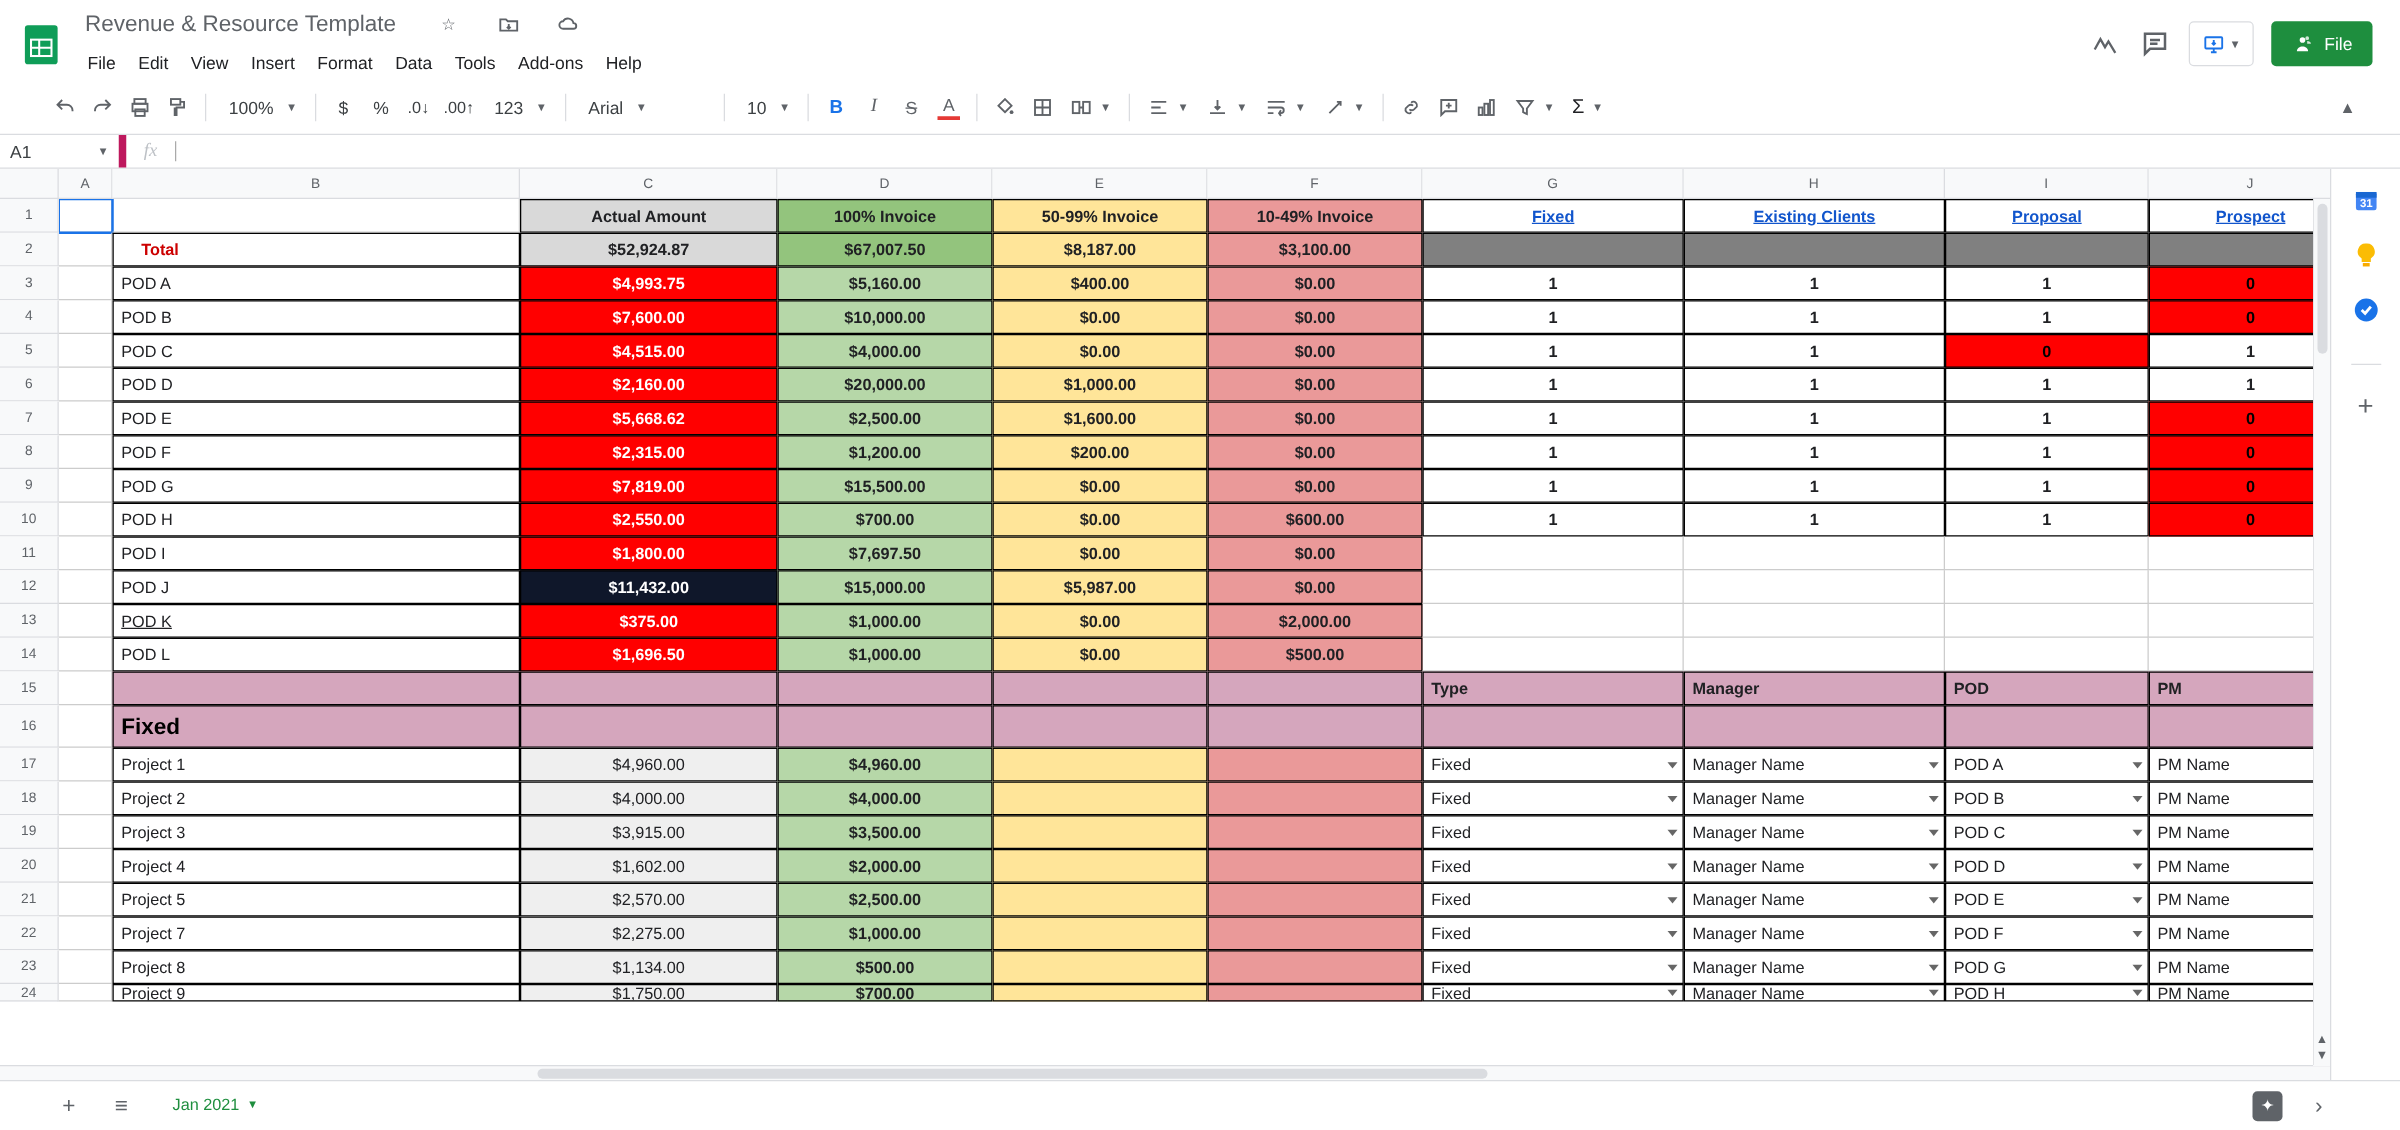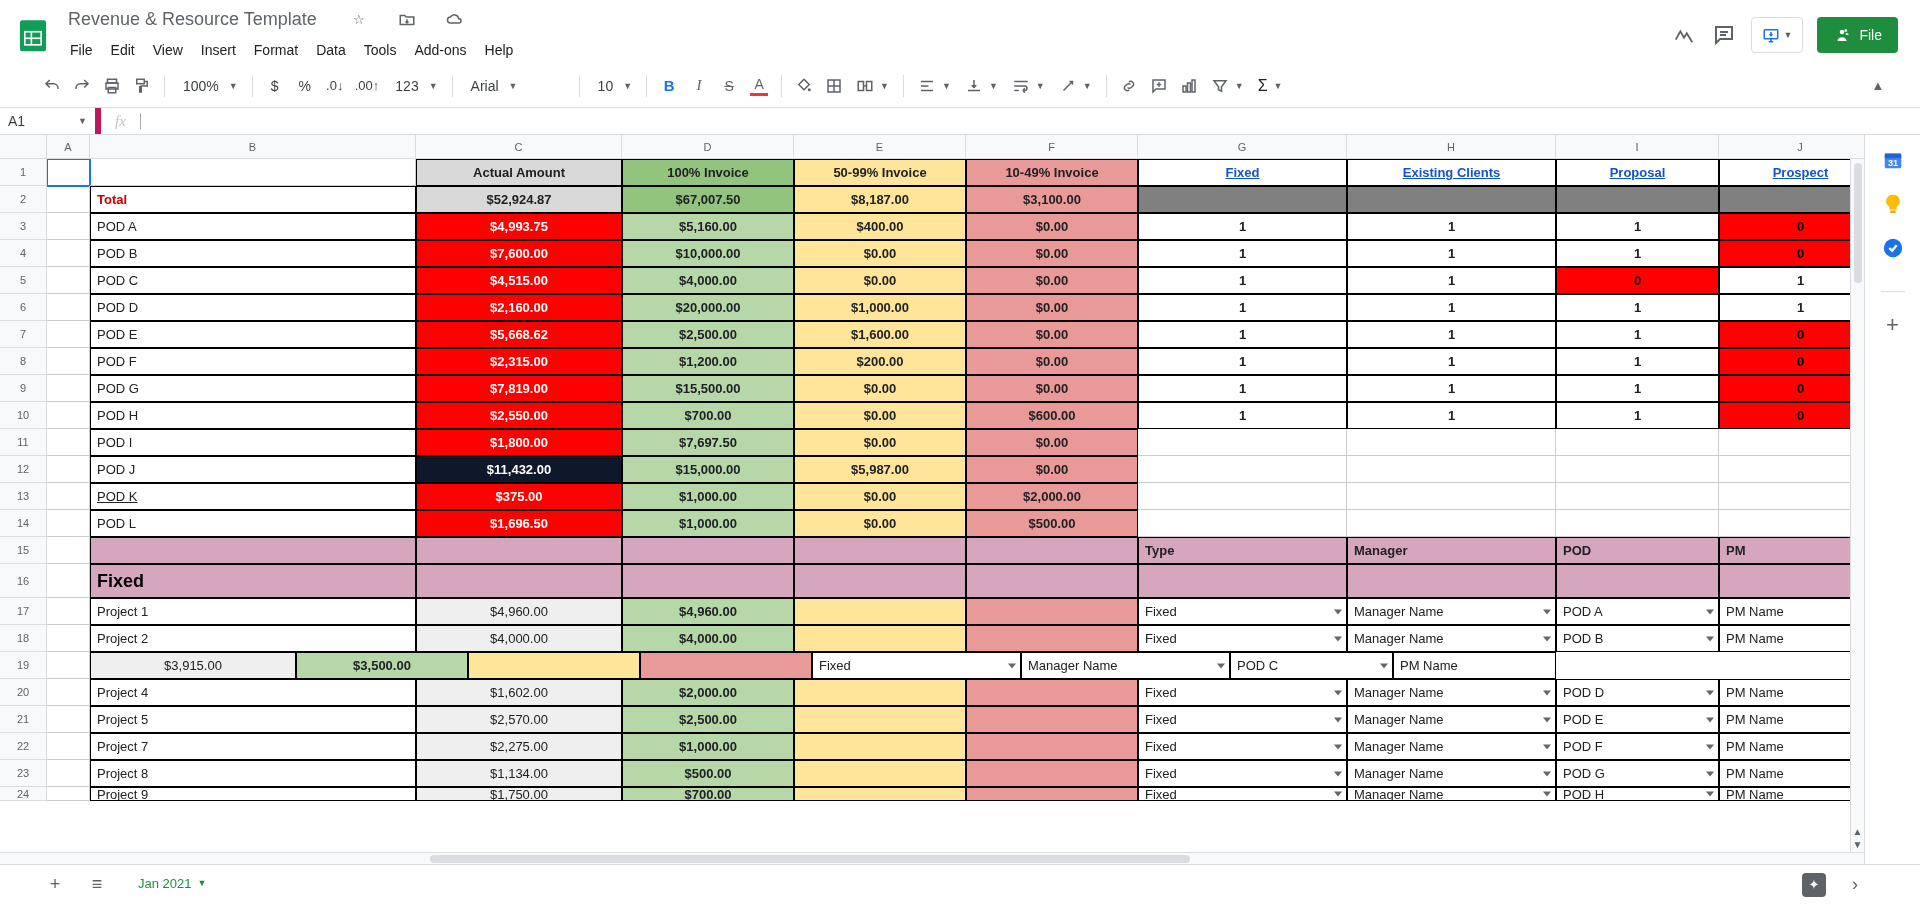--- a/index.html
+++ b/index.html
@@ -83,21 +83,21 @@
   .bg-darkgreen { background: #0f172a; color: #fff; font-weight: bold; justify-content: center; }
   .bg-green-cell { background: #b6d7a8; font-weight: bold; justify-content: center; }
   .bg-yellow-cell { background: #ffe599; font-weight: bold; justify-content: center; }
   .bg-pink-cell { background: #ea9999; font-weight: bold; justify-content: center; }
   .bg-purple { background: #d5a6bd; font-weight: bold; border: 1px solid #000; }
   .bg-ltgrey { background: #efefef; justify-content: center; }
   .thick-border { border: 1px solid #000; }
   .link-cell { color: #1155cc; text-decoration: underline; font-weight: bold; justify-content: center; }
   .center { justify-content: center; font-weight: bold; }
   .left-pad { padding-left: 6px; }
-  .total-label { color: #cc0000; font-weight: bold; padding-left: 6px; }
+  .total-label { color: #cc0000; font-weight: bold; padding-left: 22px; }
   .fixed-label { font-size: 18px; font-weight: bold; color: #000; padding-left: 6px; }
   .dd-arrow { position: absolute; right: 4px; top: 50%; transform: translateY(-50%); width: 0; height: 0; border-left: 4px solid transparent; border-right: 4px solid transparent; border-top: 5px solid #666; }
 </style>
 </head>
 <body>
 
 <div class="app">
 
   <div class="header">
     <div class="logo">
@@ -568,20 +568,21 @@
               <div class="cell bg-yellow-cell thick-border" style="width: 172px; min-width: 172px;"></div>
               <div class="cell bg-pink-cell thick-border" style="width: 172px; min-width: 172px;"></div>
               <div class="cell left-pad thick-border" style="width: 209px; min-width: 209px;">Fixed<span class="dd-arrow"></span></div>
               <div class="cell left-pad thick-border" style="width: 209px; min-width: 209px;">Manager Name<span class="dd-arrow"></span></div>
               <div class="cell left-pad thick-border" style="width: 163px; min-width: 163px;">POD B<span class="dd-arrow"></span></div>
               <div class="cell left-pad thick-border" style="width: 163px; min-width: 163px;">PM Name</div>
             </div>
             <div class="row-body">
               <div class="row-hd">19</div>
               <div class="cell " style="width: 43px; min-width: 43px;"></div>
+              <div class="cell left-pad thick-border" style="width: 326px; min-width: 326px;">Project 3</div>
               <div class="cell bg-ltgrey thick-border" style="width: 206px; min-width: 206px;">$3,915.00</div>
               <div class="cell bg-green-cell thick-border" style="width: 172px; min-width: 172px;">$3,500.00</div>
               <div class="cell bg-yellow-cell thick-border" style="width: 172px; min-width: 172px;"></div>
               <div class="cell bg-pink-cell thick-border" style="width: 172px; min-width: 172px;"></div>
               <div class="cell left-pad thick-border" style="width: 209px; min-width: 209px;">Fixed<span class="dd-arrow"></span></div>
               <div class="cell left-pad thick-border" style="width: 209px; min-width: 209px;">Manager Name<span class="dd-arrow"></span></div>
               <div class="cell left-pad thick-border" style="width: 163px; min-width: 163px;">POD C<span class="dd-arrow"></span></div>
               <div class="cell left-pad thick-border" style="width: 163px; min-width: 163px;">PM Name</div>
             </div>
             <div class="row-body">

